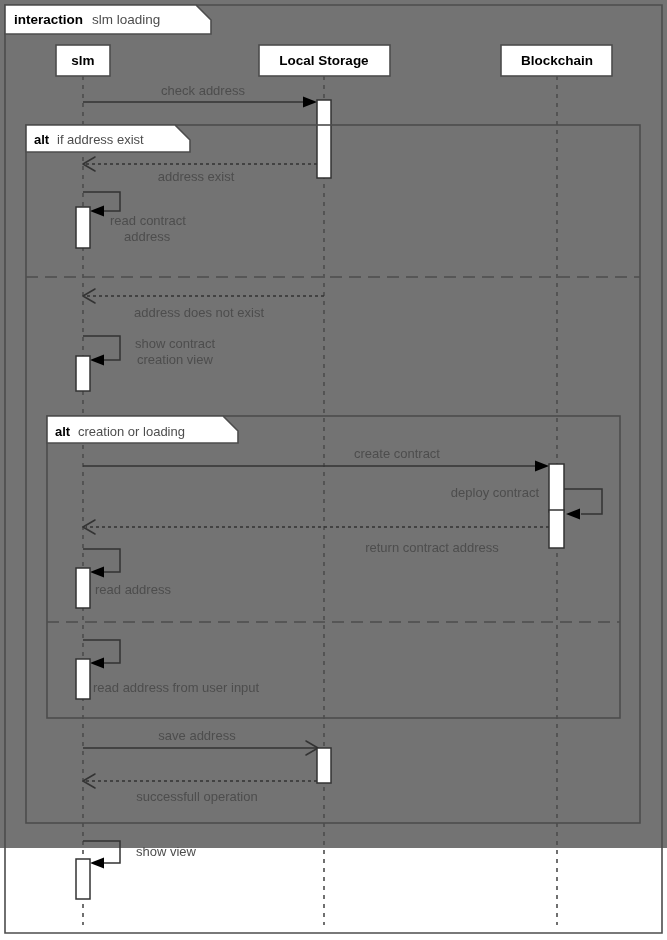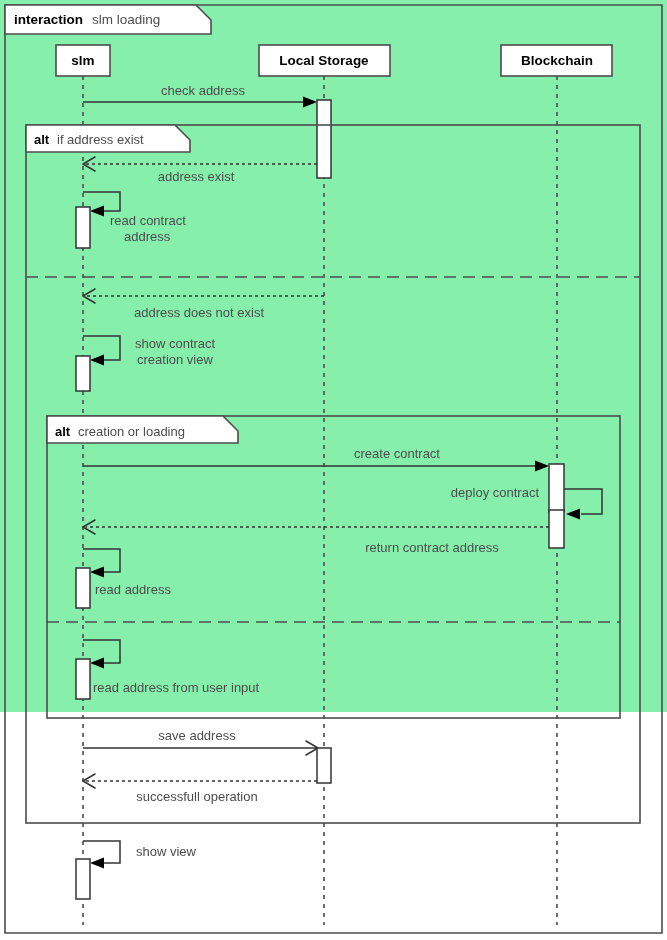--- a/index.html
+++ b/index.html
@@ -9,22 +9,22 @@
   }
   body {
     width: 667px;
     height: 940px;
     font-family: "Liberation Sans", sans-serif;
     overflow: hidden;
   }
   #diagram-root {
     position: relative;
     width: 667px;
-    height: 712px;
-    background: #86efac;
+    height: 848px;
+    background: #737373;
   }
   svg.diagram {
     display: block;
     width: 667px;
     height: 940px;
   }
   .frame-border {
     fill: none;
     stroke: #4d4d4d;
     stroke-width: 1.6;

